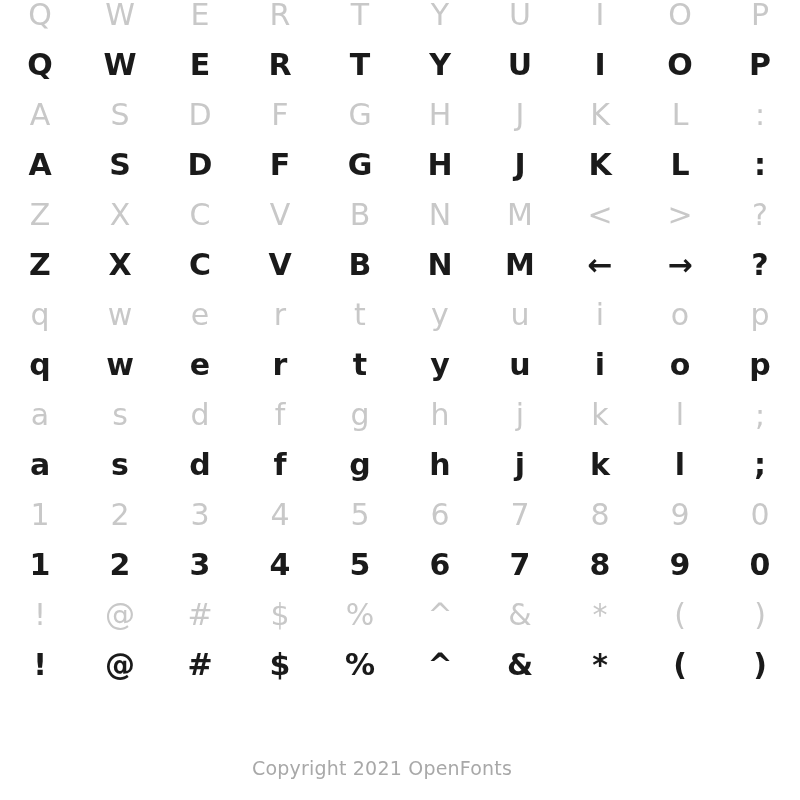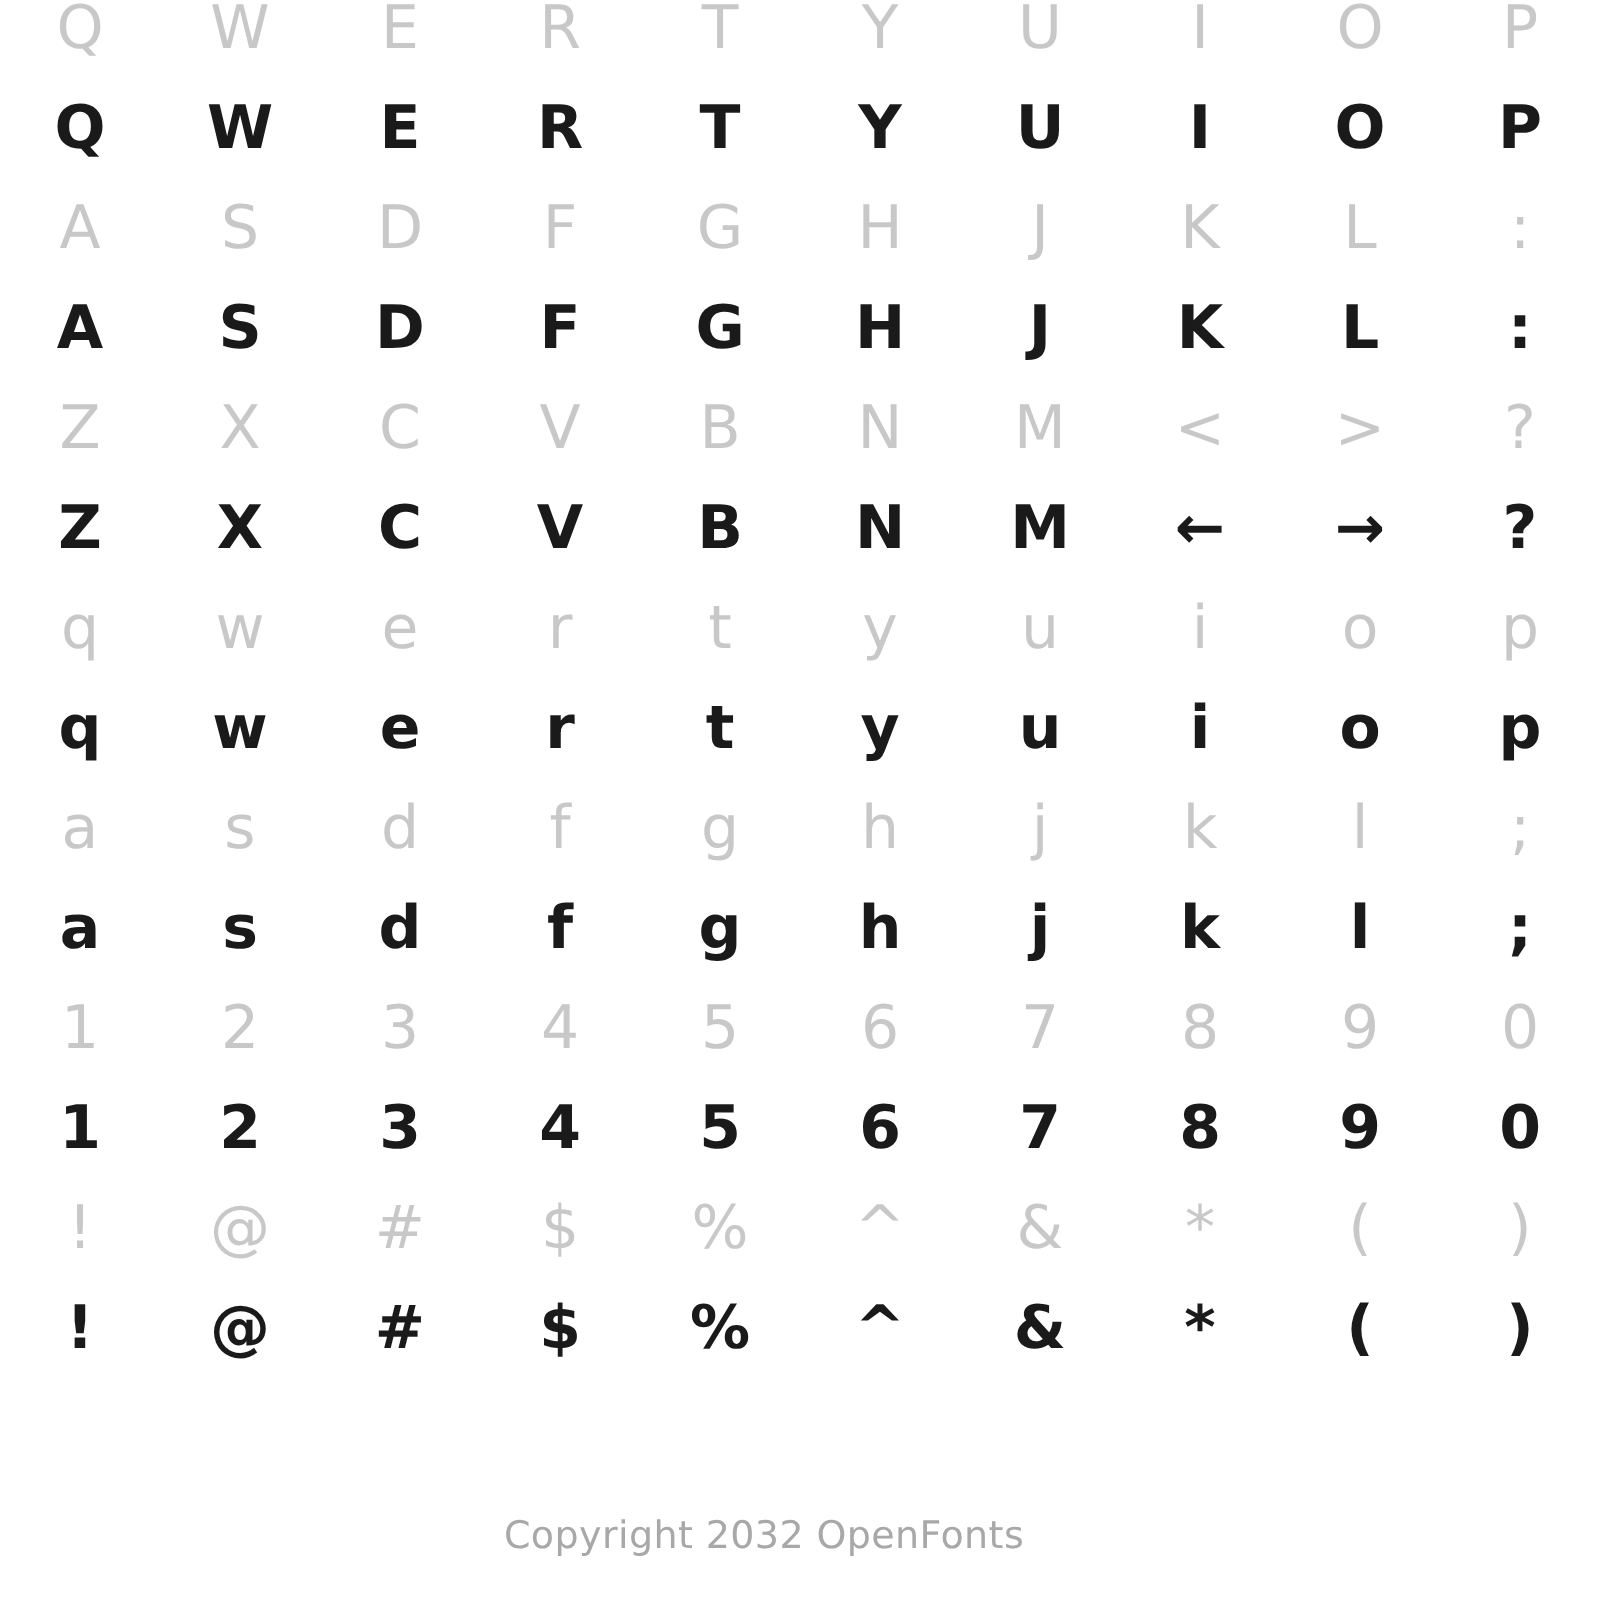--- a/index.html
+++ b/index.html
@@ -237,15 +237,15 @@
         <span class="cell">$</span>
         <span class="cell">%</span>
         <span class="cell">^</span>
         <span class="cell">&amp;</span>
         <span class="cell">*</span>
         <span class="cell">(</span>
         <span class="cell">)</span>
       </div>
     </div>
   <div class="footer">
-    <span class="copy">Copyright 2032 OpenFonts</span>
+    <span class="copy">Copyright 2021 OpenFonts</span>
   </div>
 </div>
 
 </body></html>

